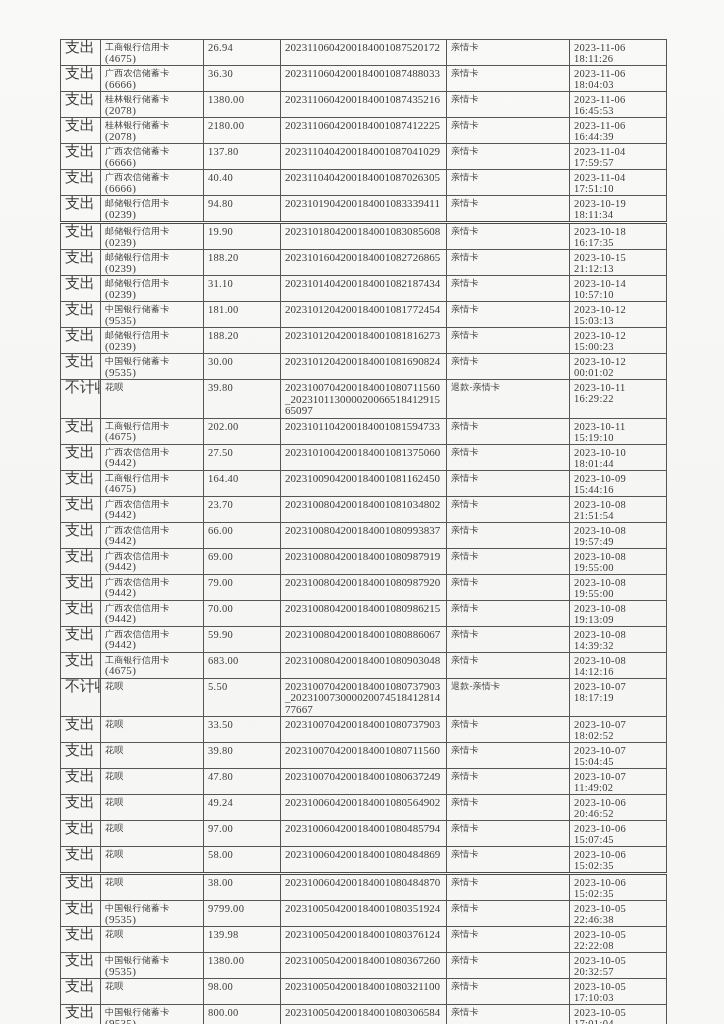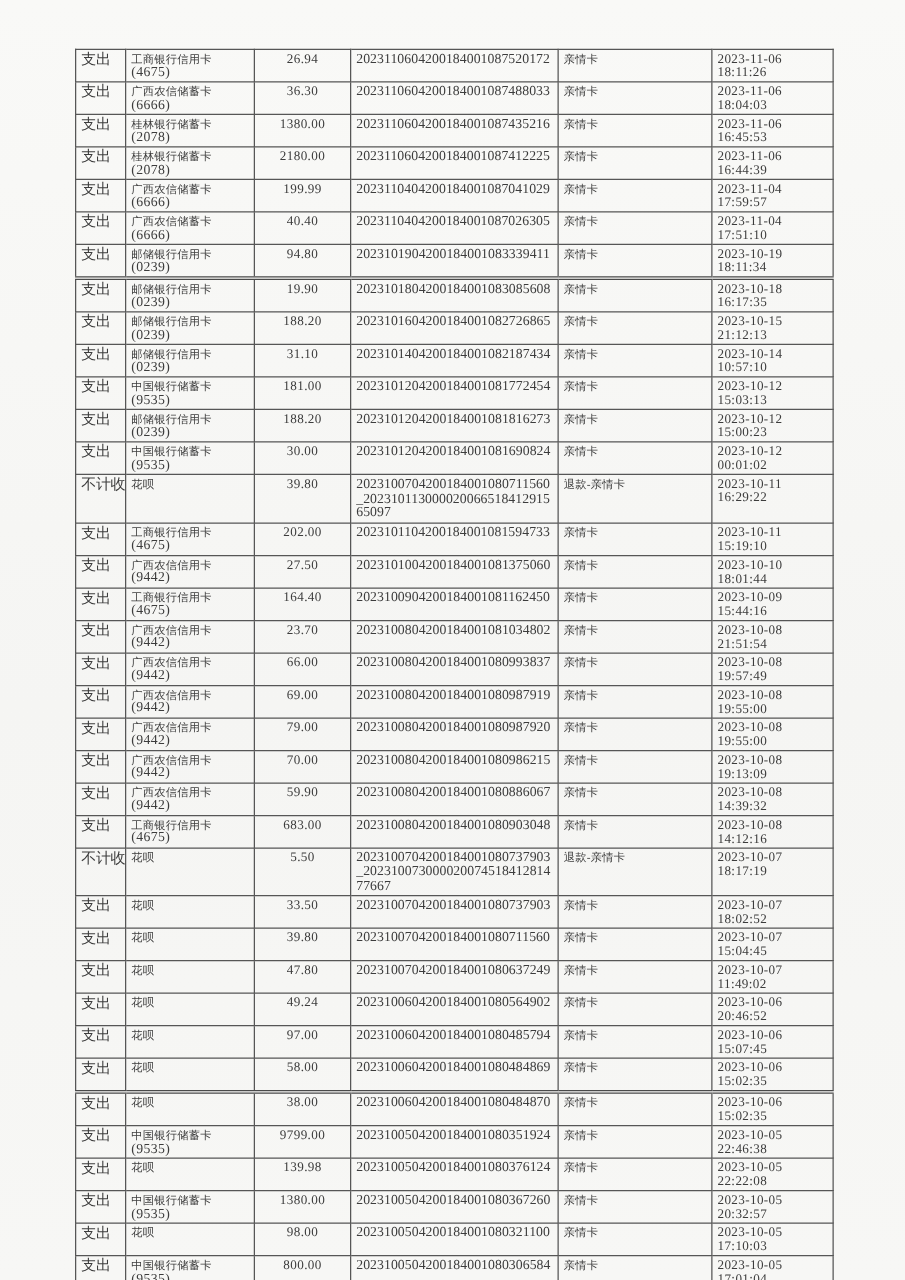--- a/index.html
+++ b/index.html
@@ -31,36 +31,36 @@
     padding: 2px 4px 1px 4px;
     height: 21.2px; 
     overflow: hidden;
     box-sizing: content-box;
   }
   tr.sep td {
     border-top: 3px double #4a4a4a;
   }
   
   .c-type {
-    font-size: 12px;
+    font-size: 15px;
     line-height: 11px;
     white-space: nowrap;
     letter-spacing: -0.3px;
   }
   
   .c-acct { font-size: 9px; line-height: 10.5px; margin-top: 29px; }
   .acct-name { display: block; letter-spacing: 0.2px; }
   .acct-no {
     display: block;
     font-size: 11px;
     line-height: 10.5px;
     letter-spacing: 0.3px;
   }
   
-  .c-amt { font-size: 10.5px; line-height: 11px; letter-spacing: 0.3px; text-align: center; }
+  .c-amt { font-size: 10.5px; line-height: 11px; letter-spacing: 0.3px; }
   
   .c-txn {
     font-size: 11px;
     line-height: 11.5px;
     word-break: break-all;
     letter-spacing: 0.05px;
     margin-top: 24px;
   }
   
   .c-rem { font-size: 9px; line-height: 11px; letter-spacing: 0.2px; margin-top: 48px; }
@@ -141,21 +141,21 @@
       <span class="d2">16:44:39</span>
     </td>
   </tr>
 
   <tr>
     <td class="c-type">支出</td>
     <td class="c-acct">
       <span class="acct-name">广西农信储蓄卡</span>
       <span class="acct-no">(6666)</span>
     </td>
-    <td class="c-amt">199.99</td>
+    <td class="c-amt">137.80</td>
     <td class="c-txn">2023110404200184001087041029</td>
     <td class="c-rem">亲情卡</td>
     <td class="c-date">
       <span class="d1">2023-11-04</span>
       <span class="d2">17:59:57</span>
     </td>
   </tr>
 
   <tr>
     <td class="c-type">支出</td>

